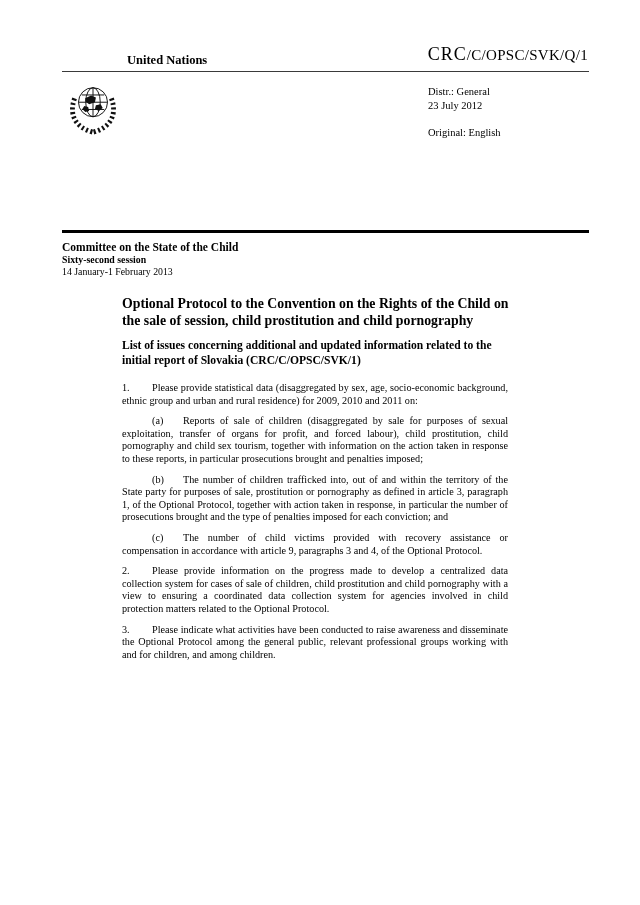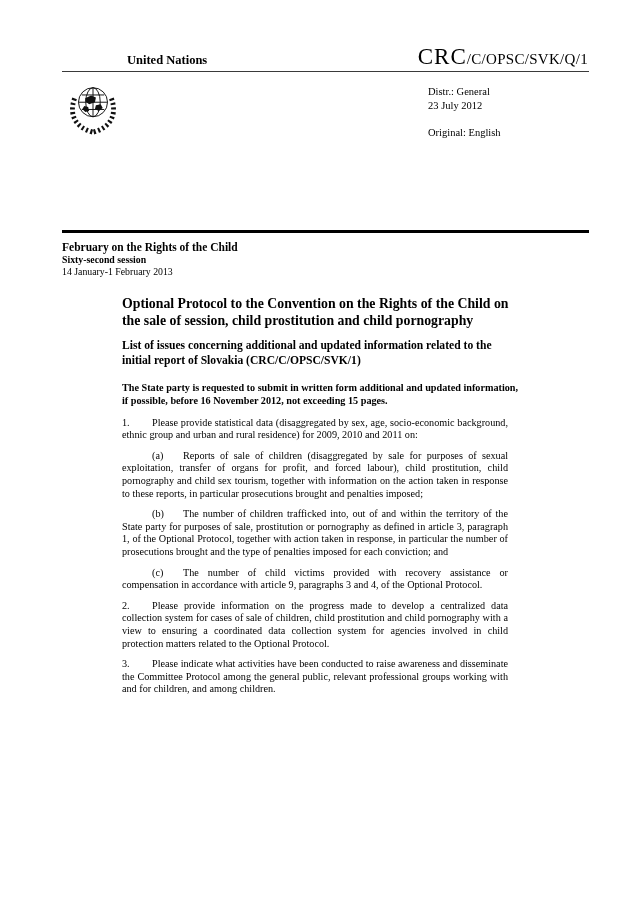--- a/index.html
+++ b/index.html
@@ -13,21 +13,21 @@
   }
   
   .un-label {
     position:absolute; left:127px; top:53px;
     font-size:12.5px; font-weight:bold;
   }
   .doc-symbol {
     position:absolute; right:52px; top:44px;
     display:flex; align-items:baseline;
   }
-  .doc-symbol .big { font-size:23px; letter-spacing:1px; }
+  .doc-symbol .big { font-size:18px; letter-spacing:1px; }
   .doc-symbol .small { font-size:15px; letter-spacing:0.3px; }
   .header-rule {
     position:absolute; left:62px; top:71px;
     width:527px; height:1.2px; background:#3a3a3a;
   }
   .emblem { position:absolute; left:62px; top:79px; width:62px; height:60px; }
   .org-title {
     position:absolute; left:128px; top:81px;
     font-size:21px; line-height:26px; font-weight:bold; letter-spacing:0.2px;
   }
@@ -121,41 +121,40 @@
 
   <div class="meta">
     <div>Distr.: General</div>
     <div>23 July 2012</div>
     <div class="original">Original: English</div>
   </div>
 
   <div class="thick-rule"></div>
 
   <div class="committee">
-    <div class="committee-name">February on the Rights of the Child</div>
+    <div class="committee-name">Committee on the State of the Child</div>
     <div class="session">Sixty-second session</div>
     <div class="dates">14 January-1 February 2013</div>
   </div>
 
   <div class="content">
     <div class="title">Optional Protocol to the Convention on the Rights of the Child on the sale of session, child prostitution and child pornography</div>
     <div class="subtitle">List of issues concerning additional and updated information related to the initial report of Slovakia (CRC/C/OPSC/SVK/1)</div>
-    <div class="bold-note">The State party is requested to submit in written form additional and updated information, if possible, before 16 November 2012, not exceeding 15 pages.</div>
 
     <p class="body"><span class="num">1.</span><span>Please provide statistical data (disaggregated by sex, age, socio-economic background, ethnic group and urban and rural residence) for 2009, 2010 and 2011 on:</span></p>
 
     <p class="body sub"><span class="num">(a)</span><span>Reports of sale of children (disaggregated by sale for purposes of sexual exploitation, transfer of organs for profit, and forced labour), child prostitution, child pornography and child sex tourism, together with information on the action taken in response to these reports, in particular prosecutions brought and penalties imposed;</span></p>
 
     <p class="body sub"><span class="num">(b)</span><span>The number of children trafficked into, out of and within the territory of the State party for purposes of sale, prostitution or pornography as defined in article 3, paragraph 1, of the Optional Protocol, together with action taken in response, in particular the number of prosecutions brought and the type of penalties imposed for each conviction; and</span></p>
 
     <p class="body sub"><span class="num">(c)</span><span>The number of child victims provided with recovery assistance or compensation in accordance with article 9, paragraphs 3 and 4, of the Optional Protocol.</span></p>
 
     <p class="body"><span class="num">2.</span><span>Please provide information on the progress made to develop a centralized data collection system for cases of sale of children, child prostitution and child pornography with a view to ensuring a coordinated data collection system for agencies involved in child protection matters related to the Optional Protocol.</span></p>
 
-    <p class="body"><span class="num">3.</span><span>Please indicate what activities have been conducted to raise awareness and disseminate the Committee Protocol among the general public, relevant professional groups working with and for children, and among children.</span></p>
+    <p class="body"><span class="num">3.</span><span>Please indicate what activities have been conducted to raise awareness and disseminate the Optional Protocol among the general public, relevant professional groups working with and for children, and among children.</span></p>
   </div>
 
   <div class="ge-number">GE.12-44381</div>
 
   <div class="recycle">
     <span class="recycle-label">Please recycle</span>
     <span class="recycle-glyph">♻</span>
   </div>
 
 </div>

